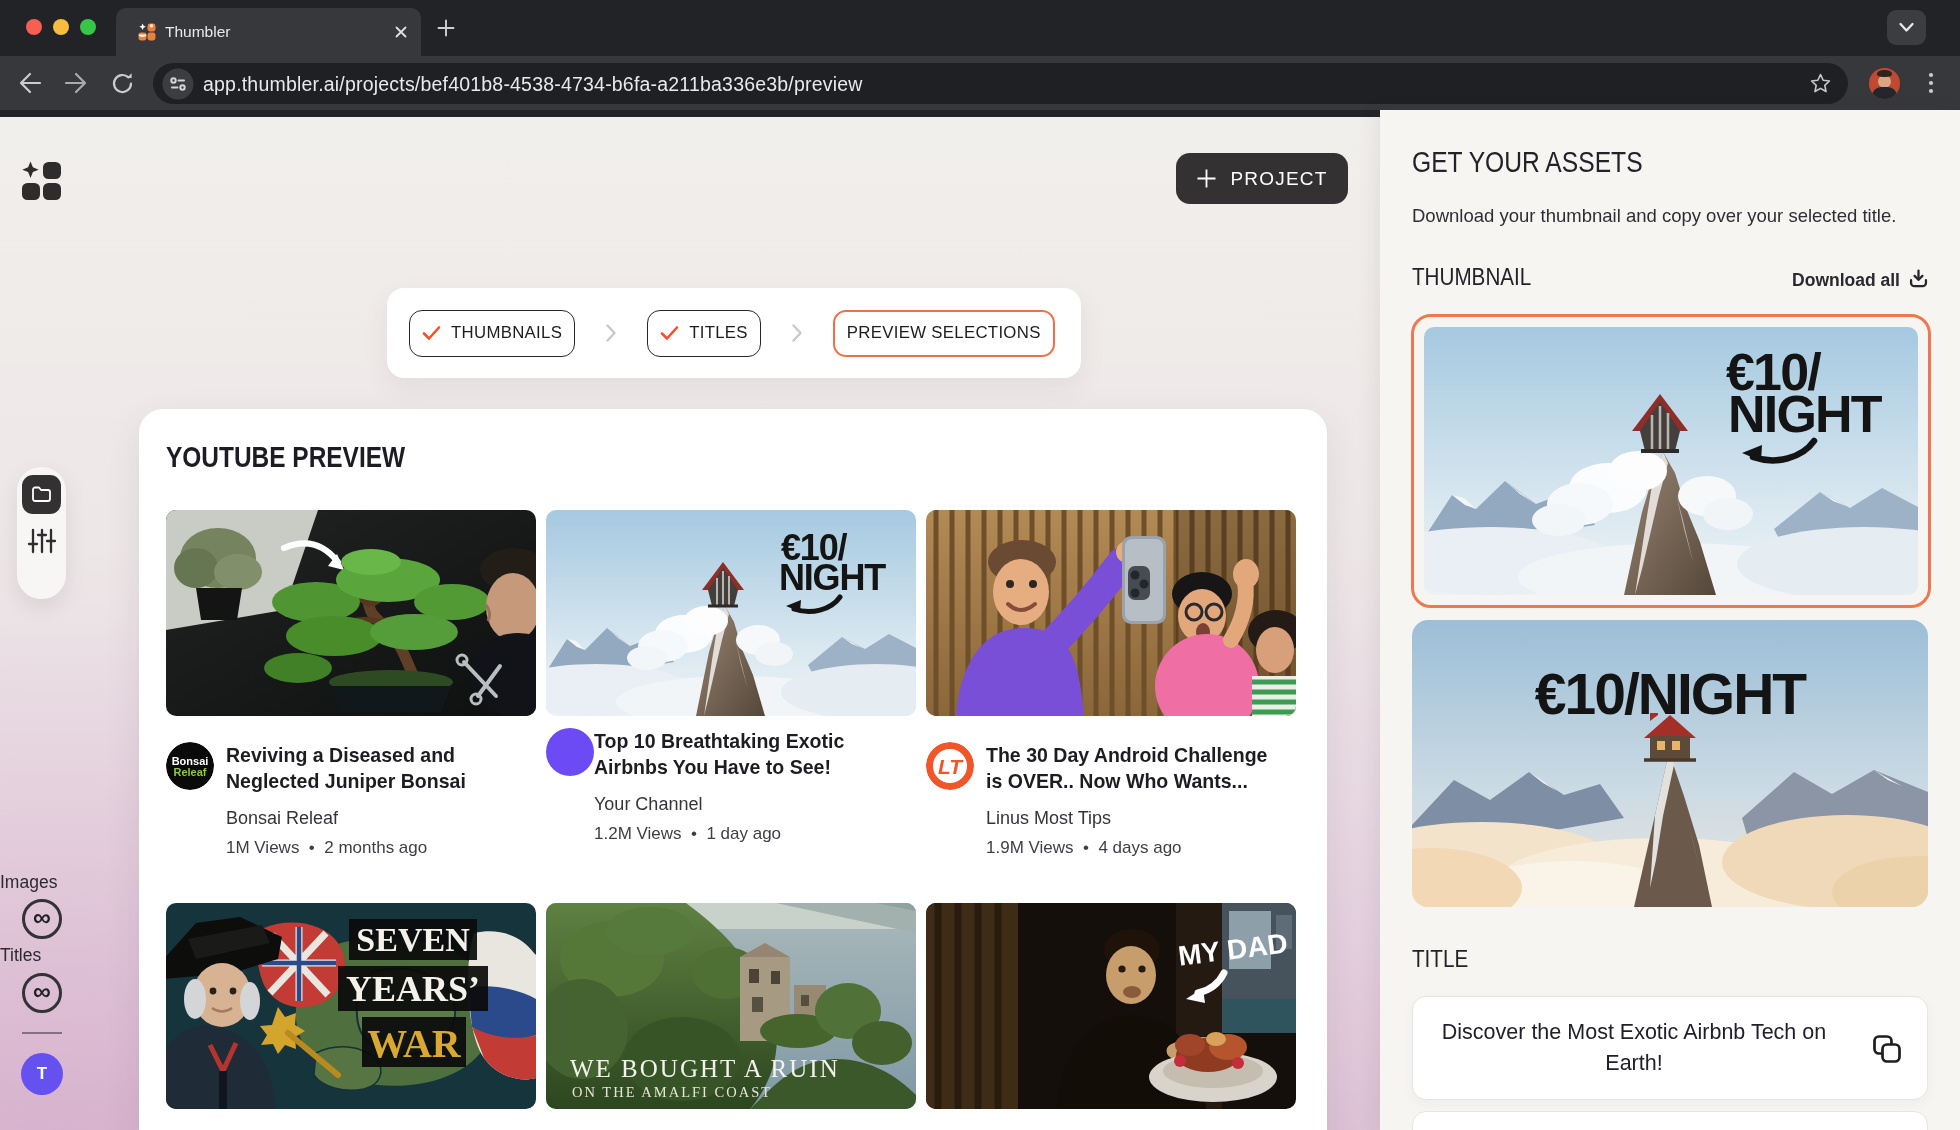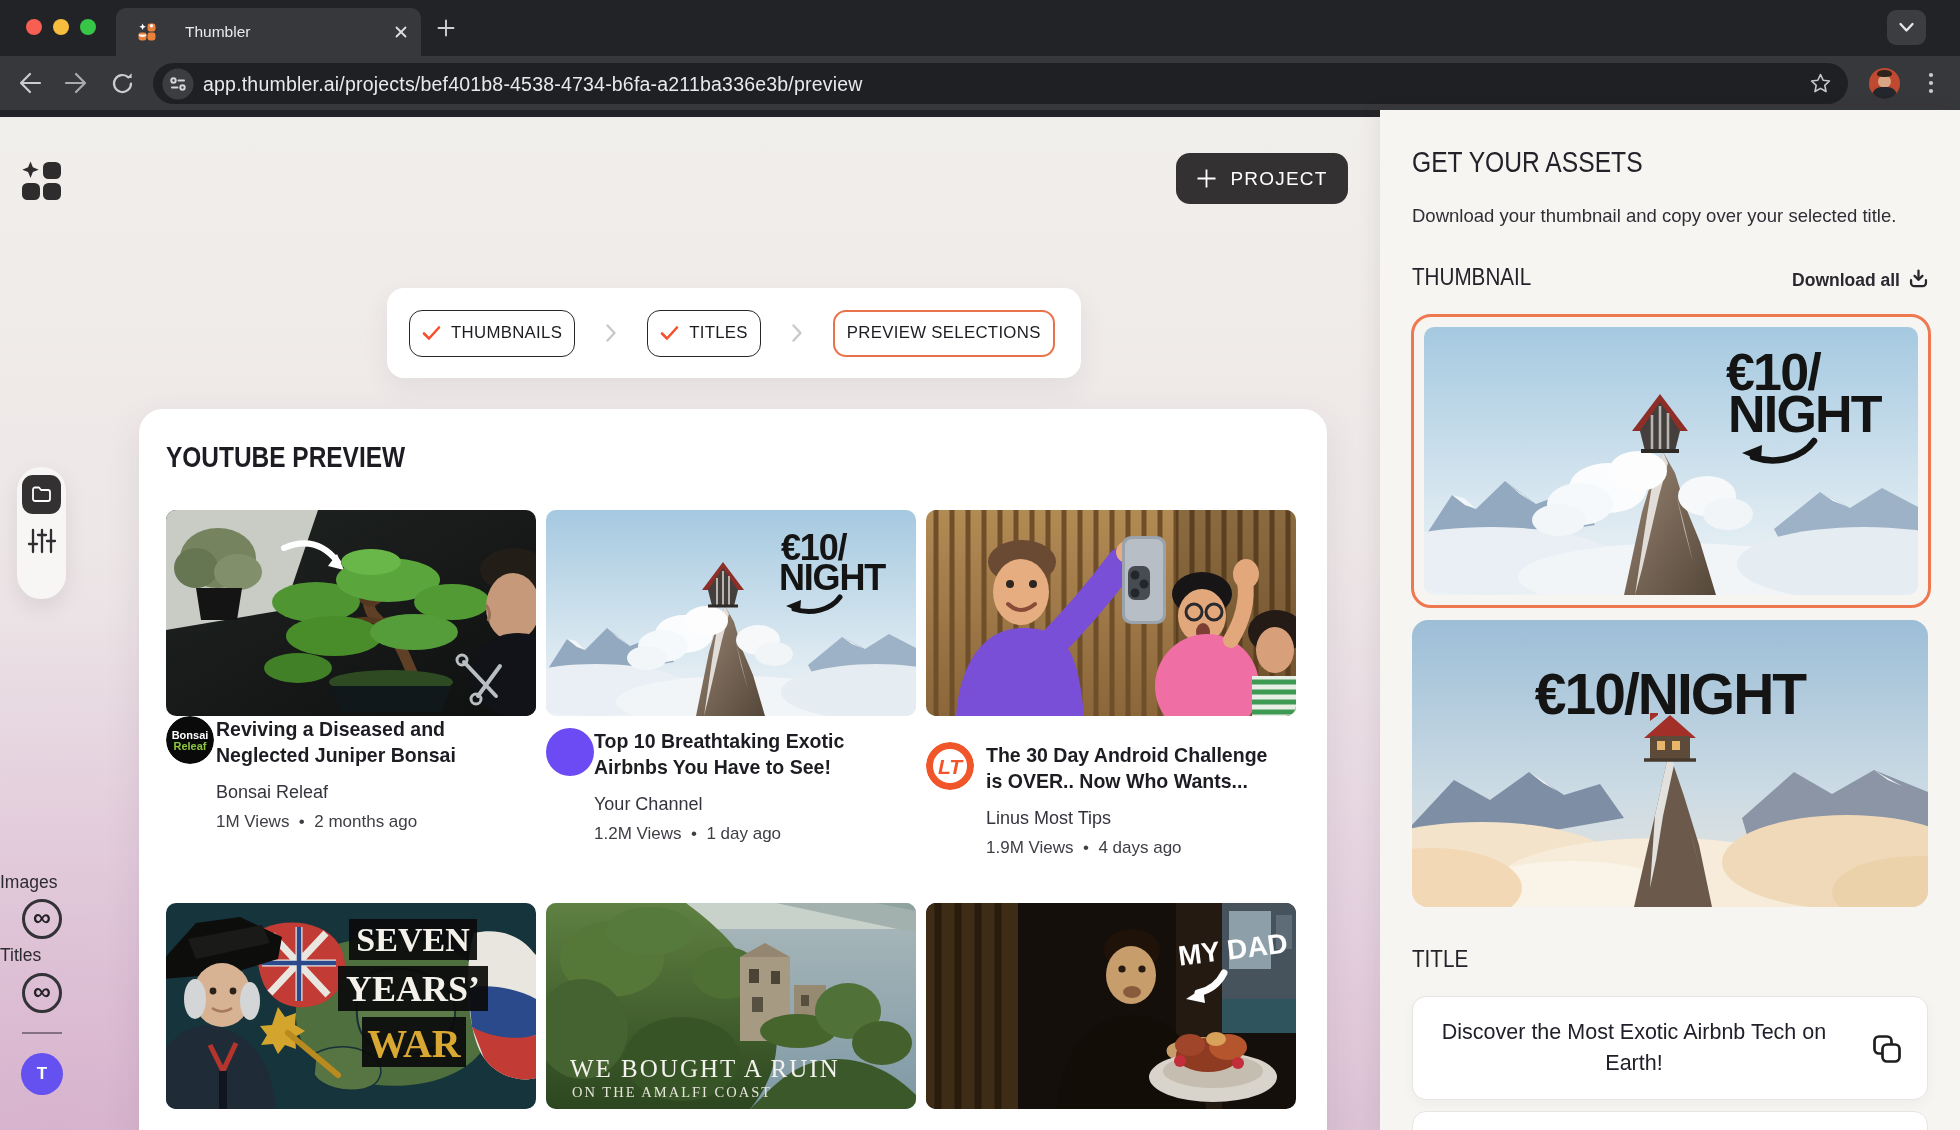--- a/index.html
+++ b/index.html
@@ -26,21 +26,21 @@
   <div style="position:absolute;left:80px;top:19px;width:16px;height:16px;border-radius:50%;background:#37c648"></div>
   <div class="tab">
     <svg style="margin-left:22px" width="19" height="19" viewBox="0 0 19 19">
       <path d="M4.6 0.4 L5.6 2.7 L7.9 3.7 L5.6 4.7 L4.6 7.0 L3.6 4.7 L1.3 3.7 L3.6 2.7 Z" fill="#fff"></path>
       <rect x="9.5" y="0.5" width="8" height="8" rx="2.4" fill="#e8813c"></rect>
       <rect x="0.5" y="9.5" width="8" height="8" rx="2.4" fill="#e8813c"></rect>
       <rect x="9.5" y="9.5" width="8" height="8" rx="2.4" fill="#e8813c"></rect>
       <path d="M0.5 11.5 a4 2.4 0 0 0 8 0 Z" fill="#fff" opacity=".9"></path>
       <circle cx="13.5" cy="2.8" r="1.7" fill="#fff" opacity=".9"></circle>
     </svg>
-    <span style="margin-left:28px;font-size:15.5px;color:#e9e9ea">Thumbler</span>
+    <span style="margin-left:8px;font-size:15.5px;color:#e9e9ea">Thumbler</span>
     <svg style="position:absolute;left:278px;top:17px" width="14" height="14" viewBox="0 0 14 14">
           <path d="M2.5 2.5 L11.5 11.5 M11.5 2.5 L2.5 11.5" stroke="#dfe0e1" stroke-width="1.8" stroke-linecap="round"></path>
         </svg>
   </div>
   <svg style="position:absolute;left:437px;top:19px" width="18" height="18" viewBox="0 0 18 18">
         <path d="M9 1.5 V16.5 M1.5 9 H16.5" stroke="#cfd0d2" stroke-width="1.9" stroke-linecap="round"></path>
       </svg>
   <div style="position:absolute;left:1887px;top:10px;width:39px;height:35px;border-radius:9px;background:#3c3d40"></div>
   <svg style="position:absolute;left:1898px;top:21px" width="17" height="13" viewBox="0 0 17 13">
         <path d="M2.5 3 L8.5 9.5 L14.5 3" stroke="#e8e8e9" stroke-width="2.3" fill="none" stroke-linecap="round" stroke-linejoin="round"></path>
@@ -170,21 +170,21 @@
         <ellipse cx="225" cy="172" rx="62" ry="12" fill="#2e4a22"></ellipse>
         <path d="M165 176 h120 l-10 26 h-100 Z" fill="#10181c"></path>
         <ellipse cx="348" cy="60" rx="34" ry="22" fill="#231d18"></ellipse>
         <ellipse cx="347" cy="97" rx="27" ry="34" fill="#c5997a"></ellipse>
         <path d="M320 95 q6 8 2 16" stroke="#9c7257" stroke-width="3" fill="none"></path>
         <ellipse cx="352" cy="165" rx="48" ry="42" fill="#121318"></ellipse>
         <path d="M298 152 L330 186 M312 186 L334 156" stroke="#b9bec2" stroke-width="4" stroke-linecap="round"></path>
         <circle cx="296" cy="150" r="5" fill="none" stroke="#b9bec2" stroke-width="3"></circle>
         <circle cx="310" cy="189" r="5" fill="none" stroke="#b9bec2" stroke-width="3"></circle>
       </svg></div>
-      <div style="display:flex;gap:2px;">
+      <div style="display:flex;gap:12px;margin-top:26px">
         <svg class="avatar" width="48" height="48" viewBox="0 0 48 48">
                 <circle cx="24" cy="24" r="24" fill="#0a0a0a"></circle>
                 <text x="24" y="23" font-size="11" font-weight="bold" fill="#fff" text-anchor="middle" font-family="Liberation Sans">Bonsai</text>
                 <text x="24" y="34" font-size="11" font-weight="bold" fill="#8fc83e" text-anchor="middle" font-family="Liberation Sans">Releaf</text>
               </svg>
         <div><div class="vtitle">Reviving a Diseased and<br>Neglected Juniper Bonsai</div>
         <div class="vchan">Bonsai Releaf</div>
         <div class="vmeta">1M Views &nbsp;•&nbsp; 2 months ago</div></div>
       </div>
     </div>

